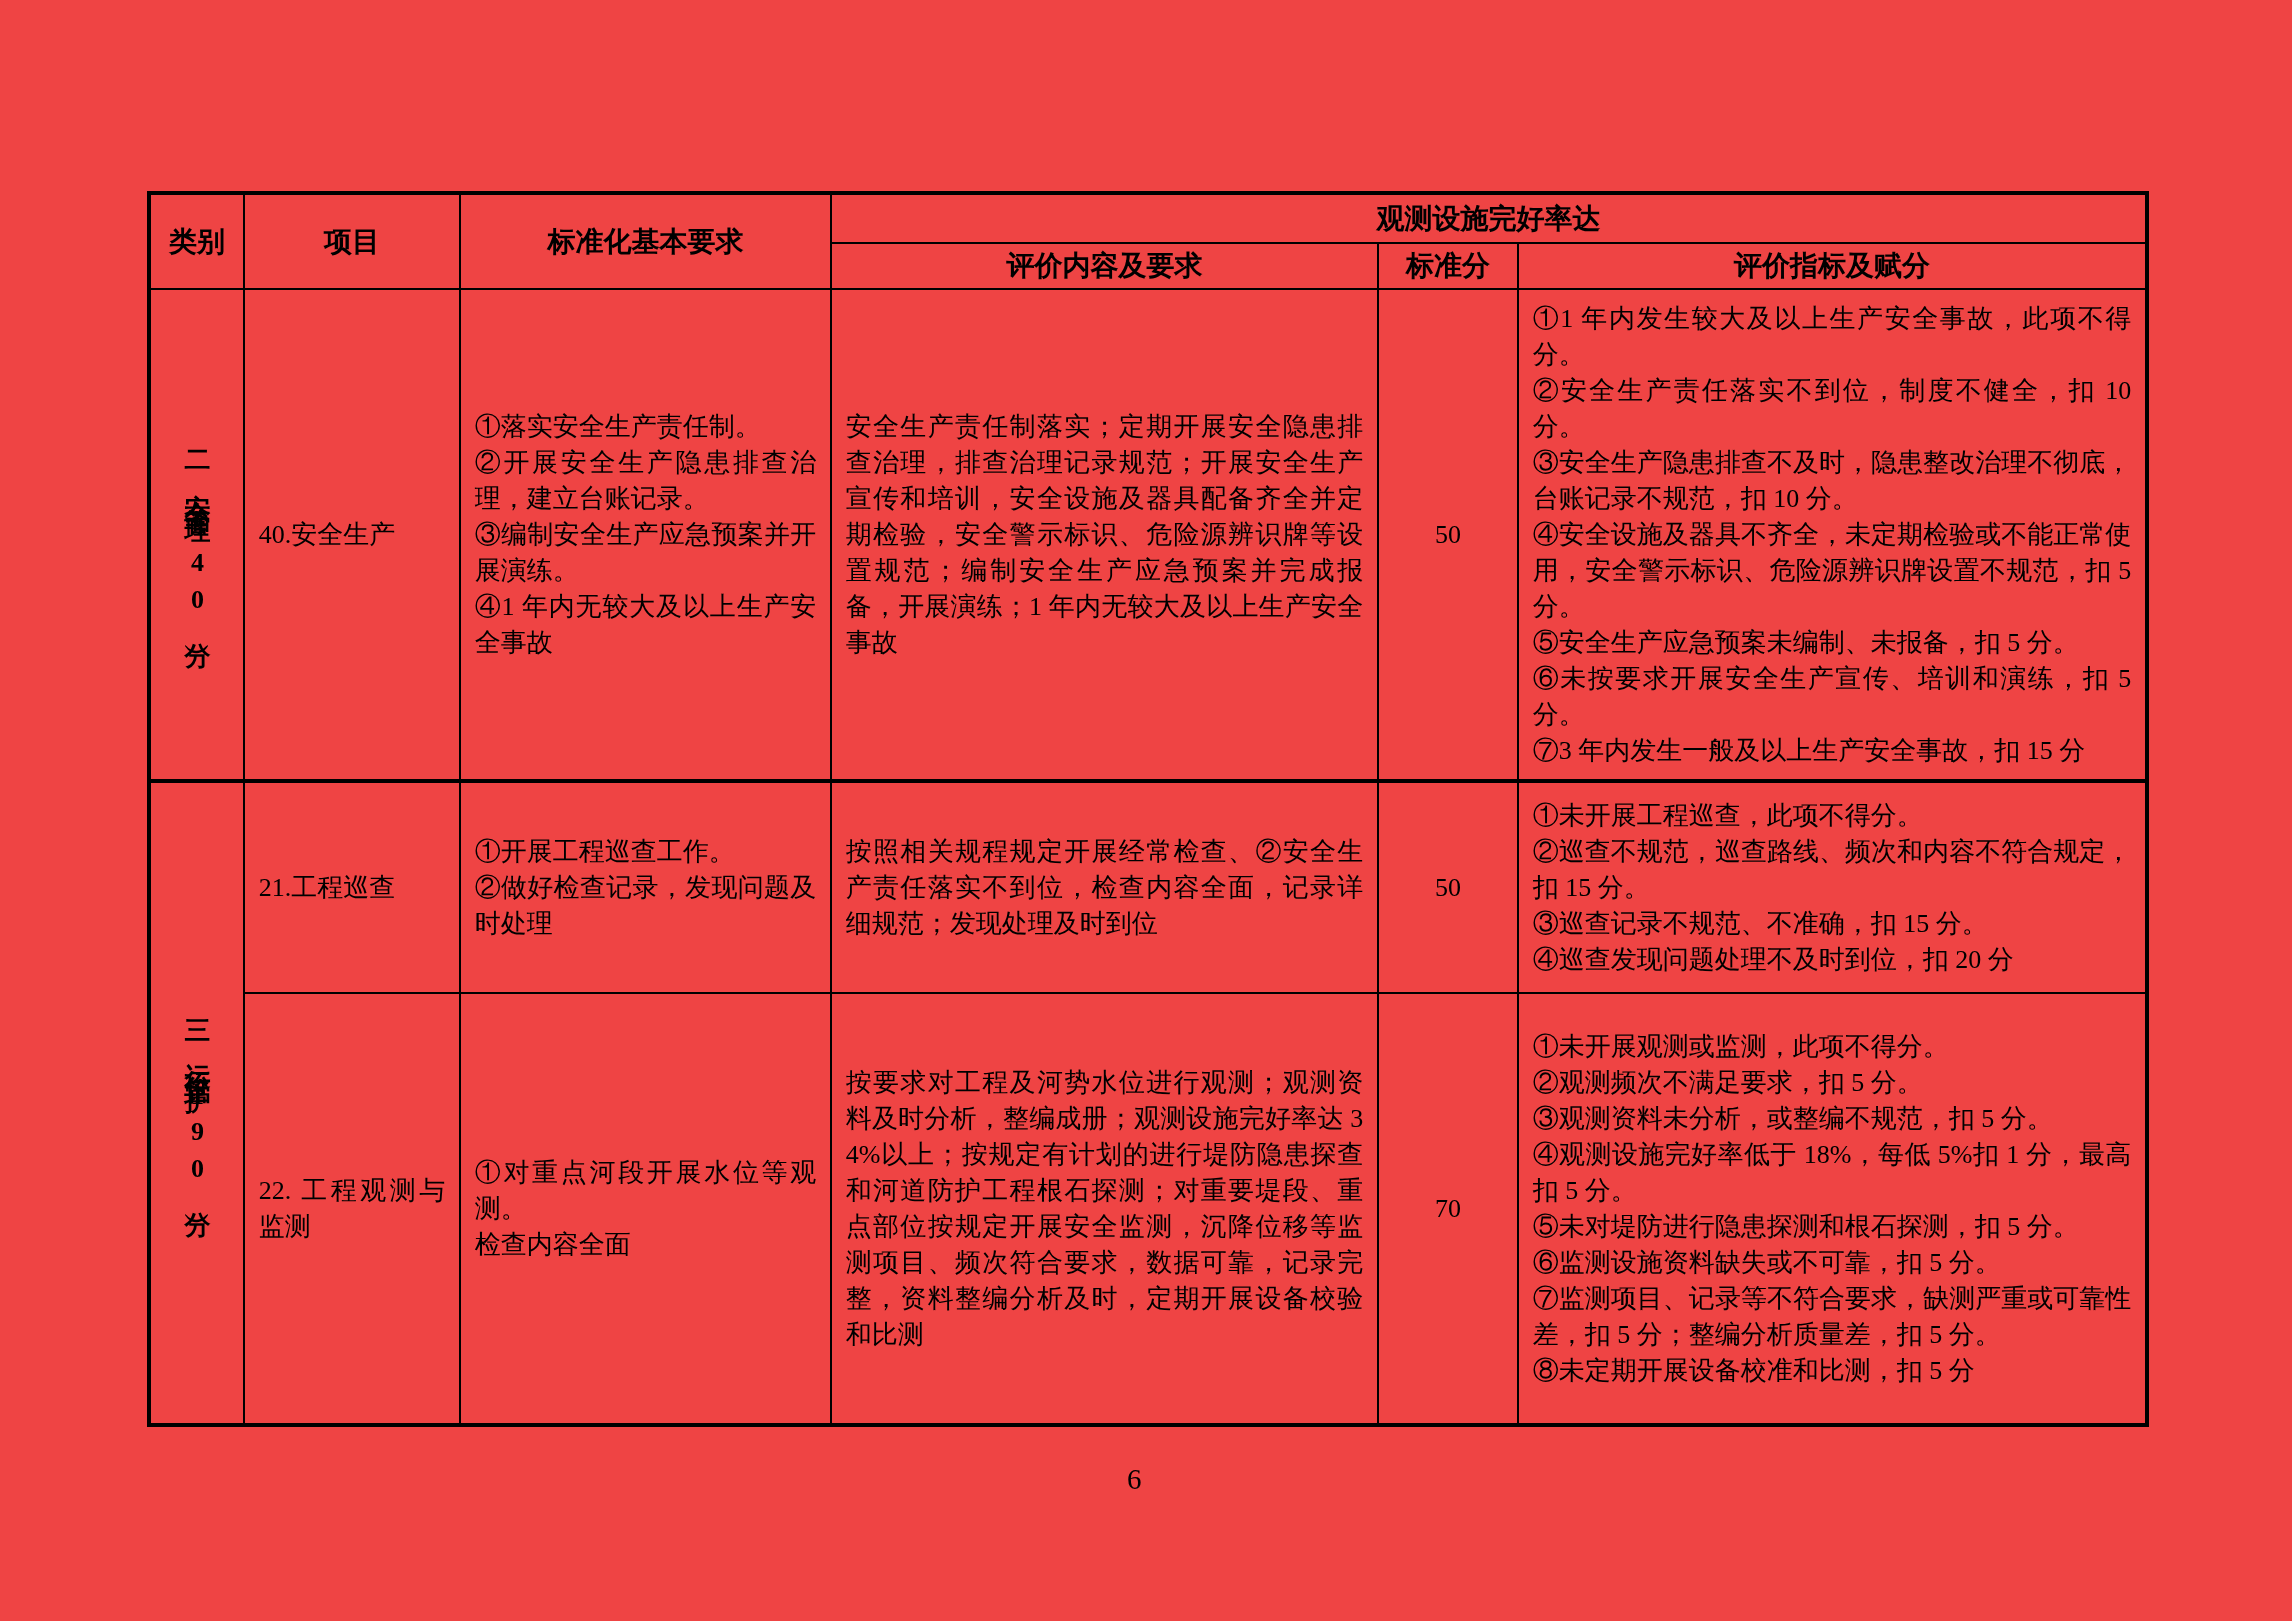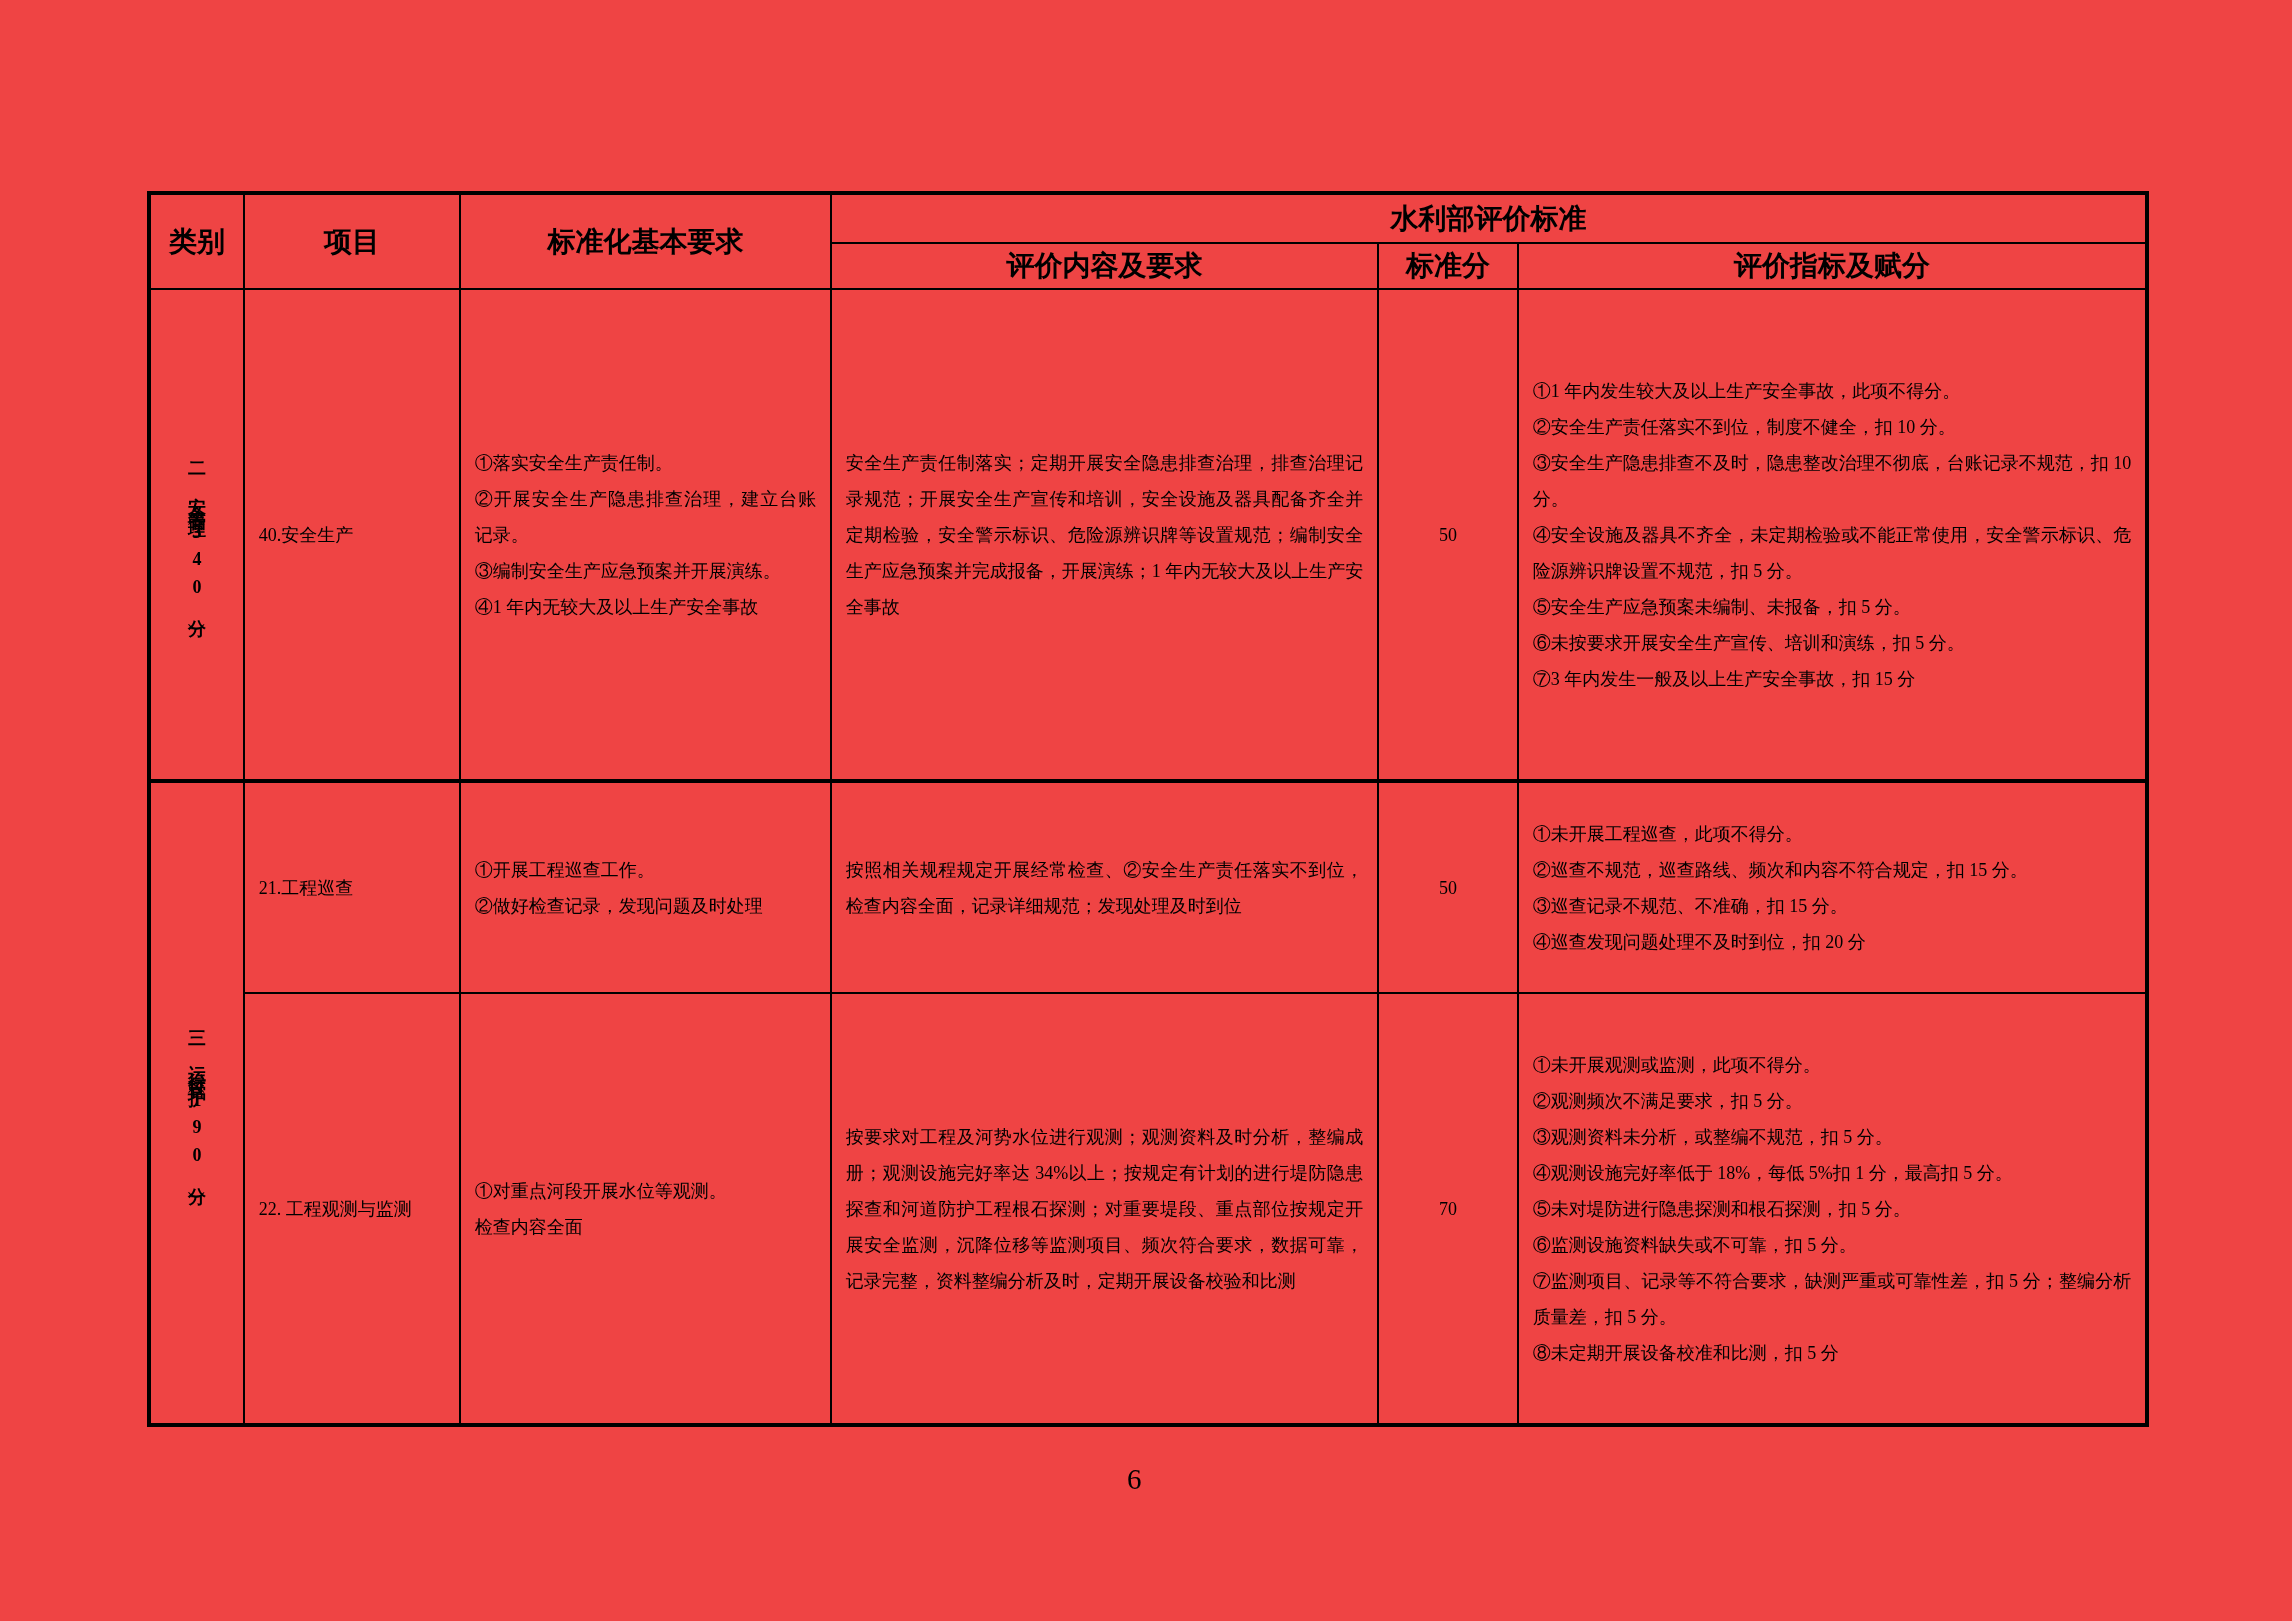--- a/index.html
+++ b/index.html
@@ -21,21 +21,21 @@
     left: 147px;
     top: 191px;
     width: 1999px;
     border-collapse: collapse;
     table-layout: fixed;
     border: 4.9px solid #000;
   }
   .eval-table th,
   .eval-table td {
     border: 2px solid #000;
-    font-size: 18px;
+    font-size: 26px;
     line-height: 36px;
     vertical-align: middle;
     padding: 3.9px 13.7px;
     overflow: hidden;
     word-break: break-all;
   }
   .eval-table thead th {
     font-weight: bold;
     font-size: 28px;
     text-align: center;
@@ -95,21 +95,21 @@
       <col style="width:371px">
       <col style="width:547px">
       <col style="width:140px">
       <col style="width:629px">
     </colgroup>
     <thead>
       <tr class="h1" style="height:50px">
         <th rowspan="2" class="rowspan2">类别</th>
         <th rowspan="2" class="rowspan2">项目</th>
         <th rowspan="2" class="rowspan2">标准化基本要求</th>
-        <th colspan="3">水利部评价标准</th>
+        <th colspan="3">观测设施完好率达</th>
       </tr>
       <tr class="h2" style="height:46px">
         <th>评价内容及要求</th>
         <th>标准分</th>
         <th>评价指标及赋分</th>
       </tr>
     </thead>
     <tbody>
       <tr class="section-end" style="height:492px">
         <td class="cell-cat">二　安全管理（340分）</td>

